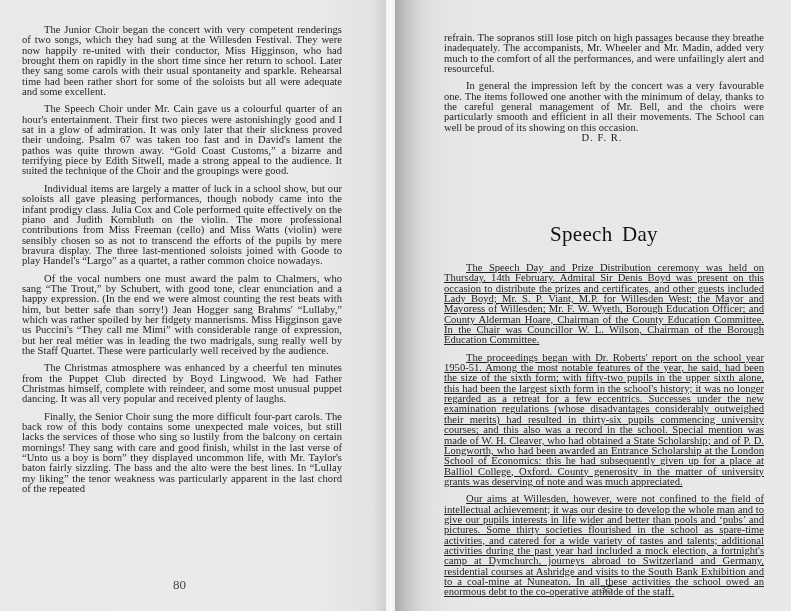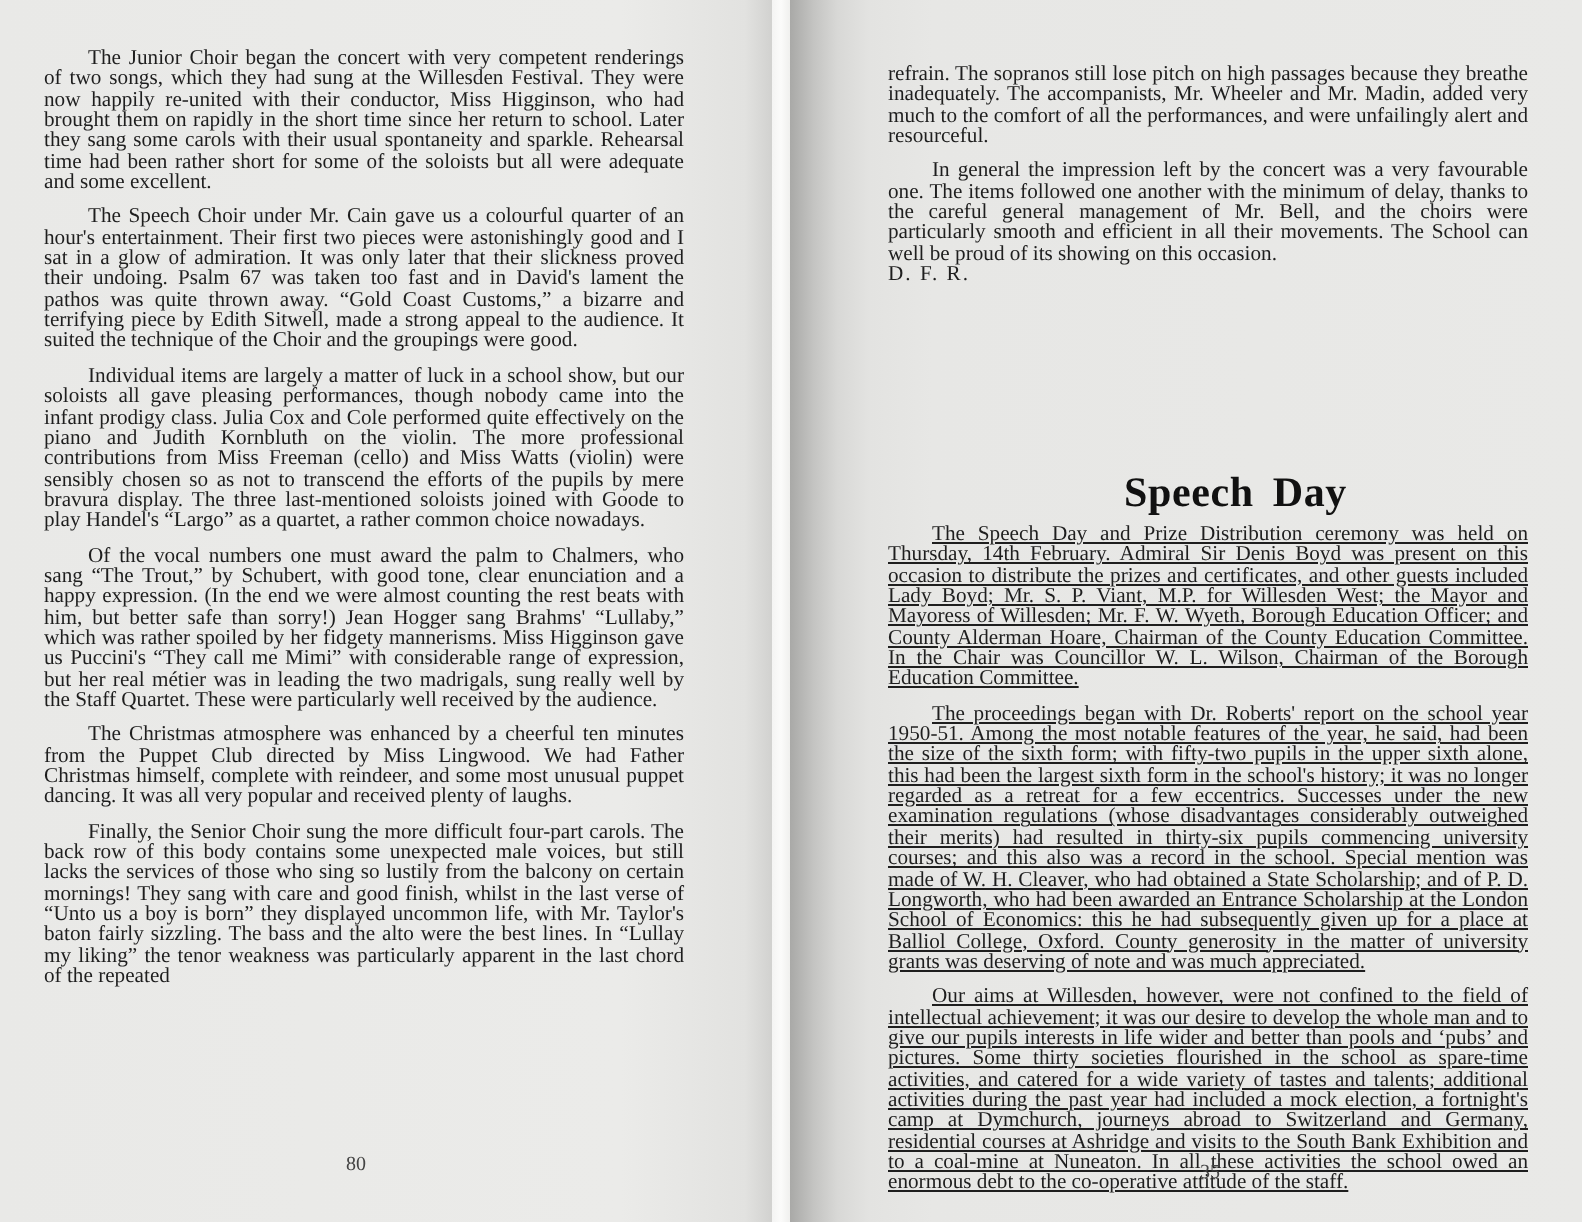--- a/index.html
+++ b/index.html
@@ -35,52 +35,52 @@
     }
     .left-text { left: 22px; top: 25px; width: 320px; }
     .right-text-top { left: 49px; top: 33px; width: 320px; }
     .right-text-bottom { left: 49px; top: 263px; width: 320px; text-decoration: underline; }
     .para {
       margin: 0 0 7px 0;
       text-indent: 22px;
     }
     .para.last { margin-bottom: 0; }
     .signature {
-      text-align: left;
+      text-align: center;
       margin: 0;
       padding-right: 4px;
       letter-spacing: 1px;
     }
     .heading {
       position: absolute;
       left: 155px; top: 222px;
-      font-size: 21px; font-weight: bold;
+      font-size: 21px; font-weight: normal;
       letter-spacing: 0.3px;
       word-spacing: 4px;
       color: #111;
-      margin: 12px;
+      margin: 0;
     }
     .page-number {
       position: absolute;
-      font-size: 10px;
+      font-size: 13px;
       color: #444;
     }
     .pn-left { left: 173px; top: 577px; }
     .pn-right { left: 205px; top: 581px; }
   </style>
 </head>
 <body>
 
 <div class="page page-left">
   <div class="text-block left-text">
     <p class="para">The Junior Choir began the concert with very competent renderings of two songs, which they had sung at the Willesden Festival. They were now happily re-united with their conductor, Miss Higginson, who had brought them on rapidly in the short time since her return to school. Later they sang some carols with their usual spontaneity and sparkle. Rehearsal time had been rather short for some of the soloists but all were adequate and some excellent.</p>
     <p class="para">The Speech Choir under Mr. Cain gave us a colourful quarter of an hour's entertainment. Their first two pieces were astonishingly good and I sat in a glow of admiration. It was only later that their slickness proved their undoing. Psalm 67 was taken too fast and in David's lament the pathos was quite thrown away. “Gold Coast Customs,” a bizarre and terrifying piece by Edith Sitwell, made a strong appeal to the audience. It suited the technique of the Choir and the groupings were good.</p>
     <p class="para">Individual items are largely a matter of luck in a school show, but our soloists all gave pleasing performances, though nobody came into the infant prodigy class. Julia Cox and Cole performed quite effectively on the piano and Judith Kornbluth on the violin. The more professional contributions from Miss Freeman (cello) and Miss Watts (violin) were sensibly chosen so as not to transcend the efforts of the pupils by mere bravura display. The three last-mentioned soloists joined with Goode to play Handel's “Largo” as a quartet, a rather common choice nowadays.</p>
     <p class="para">Of the vocal numbers one must award the palm to Chalmers, who sang “The Trout,” by Schubert, with good tone, clear enunciation and a happy expression. (In the end we were almost counting the rest beats with him, but better safe than sorry!) Jean Hogger sang Brahms' “Lullaby,” which was rather spoiled by her fidgety mannerisms. Miss Higginson gave us Puccini's “They call me Mimi” with considerable range of expression, but her real métier was in leading the two madrigals, sung really well by the Staff Quartet. These were particularly well received by the audience.</p>
-    <p class="para">The Christmas atmosphere was enhanced by a cheerful ten minutes from the Puppet Club directed by Miss Lingwood. We had Father Christmas himself, complete with reindeer, and some most unusual puppet dancing. It was all very popular and received plenty of laughs.</p>
+    <p class="para">The Christmas atmosphere was enhanced by a cheerful ten minutes from the Puppet Club directed by Boyd Lingwood. We had Father Christmas himself, complete with reindeer, and some most unusual puppet dancing. It was all very popular and received plenty of laughs.</p>
     <p class="para last">Finally, the Senior Choir sung the more difficult four-part carols. The back row of this body contains some unexpected male voices, but still lacks the services of those who sing so lustily from the balcony on certain mornings! They sang with care and good finish, whilst in the last verse of “Unto us a boy is born” they displayed uncommon life, with Mr. Taylor's baton fairly sizzling. The bass and the alto were the best lines. In “Lullay my liking” the tenor weakness was particularly apparent in the last chord of the repeated</p>
   </div>
   <div class="page-number pn-left">80</div>
 </div>
 
 <div class="gutter-white"></div>
 
 <div class="page page-right">
   <div class="text-block right-text-top">
     <p class="para" style="text-indent:0">refrain. The sopranos still lose pitch on high passages because they breathe inadequately. The accompanists, Mr. Wheeler and Mr. Madin, added very much to the comfort of all the performances, and were unfailingly alert and resourceful.</p>

